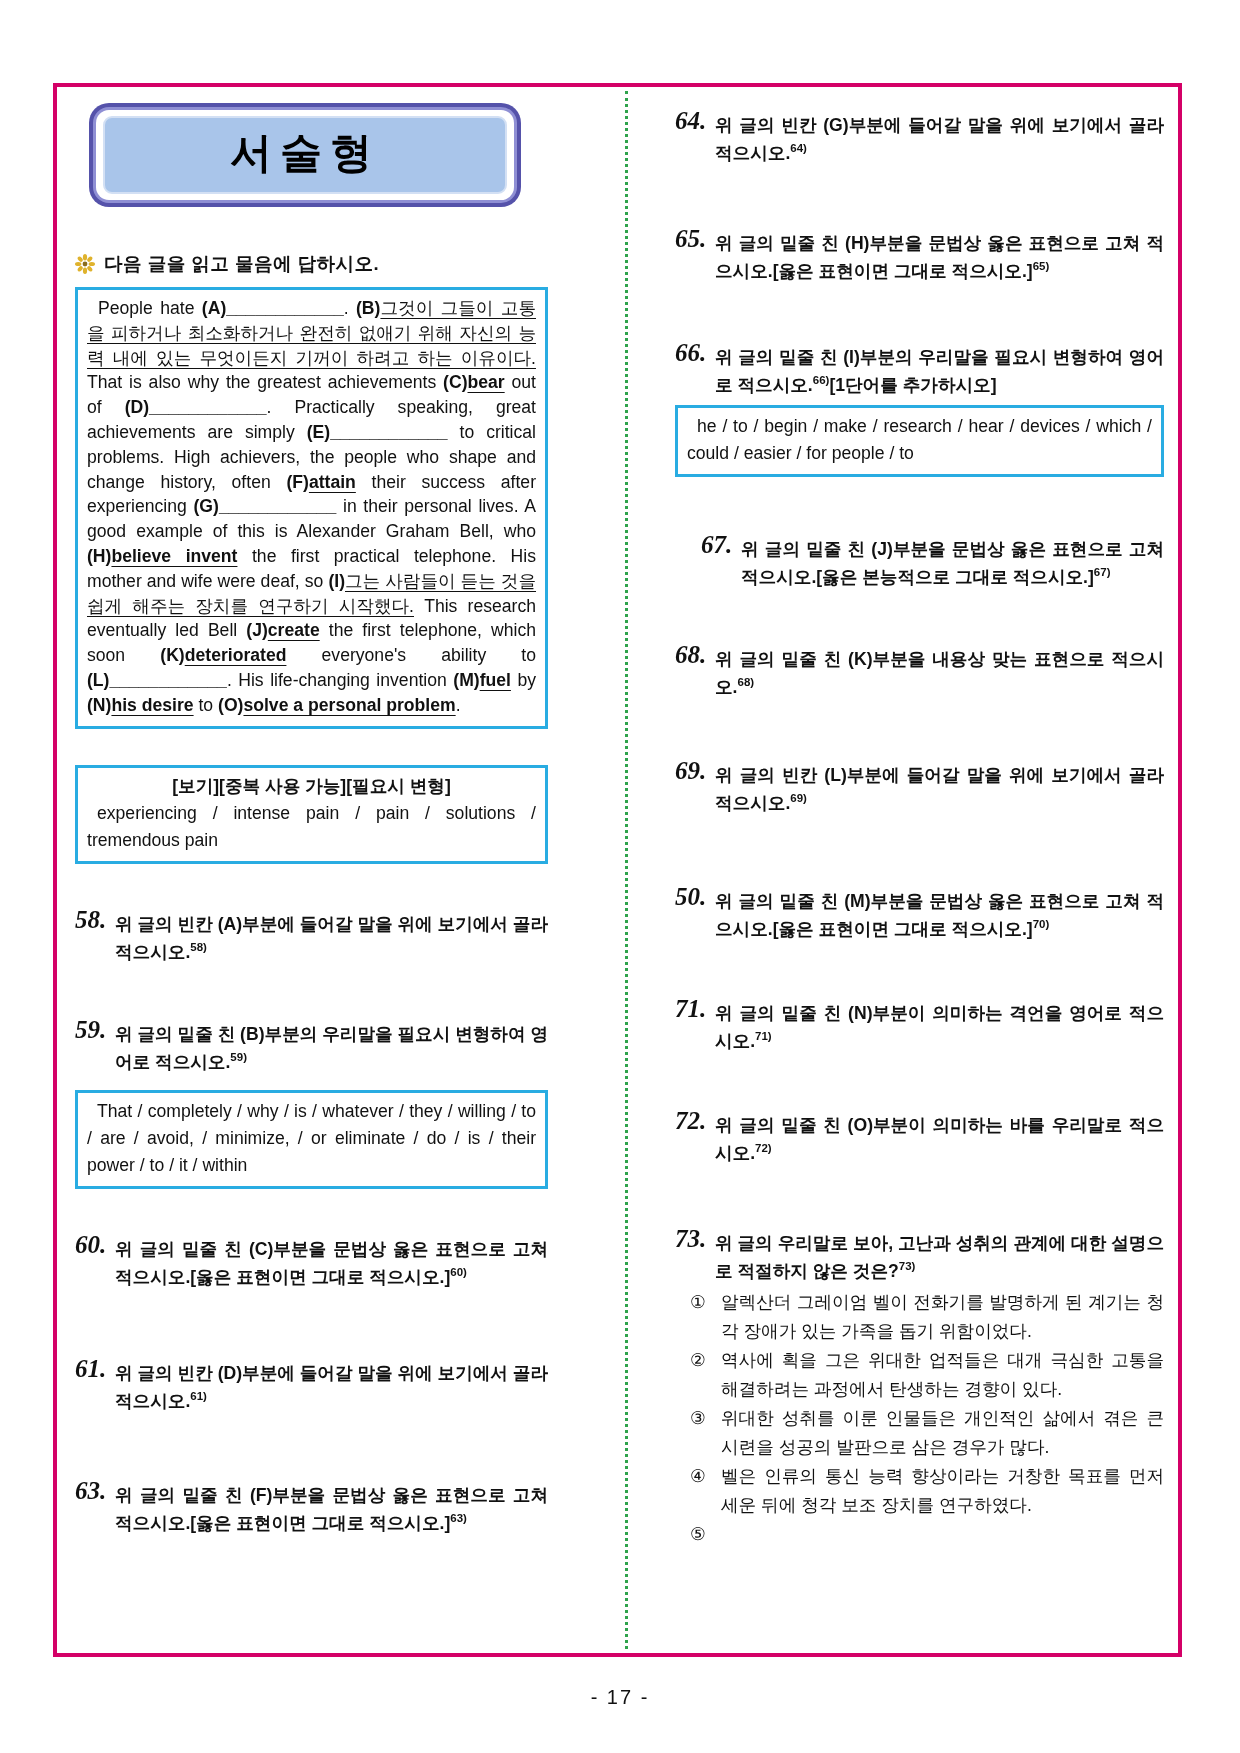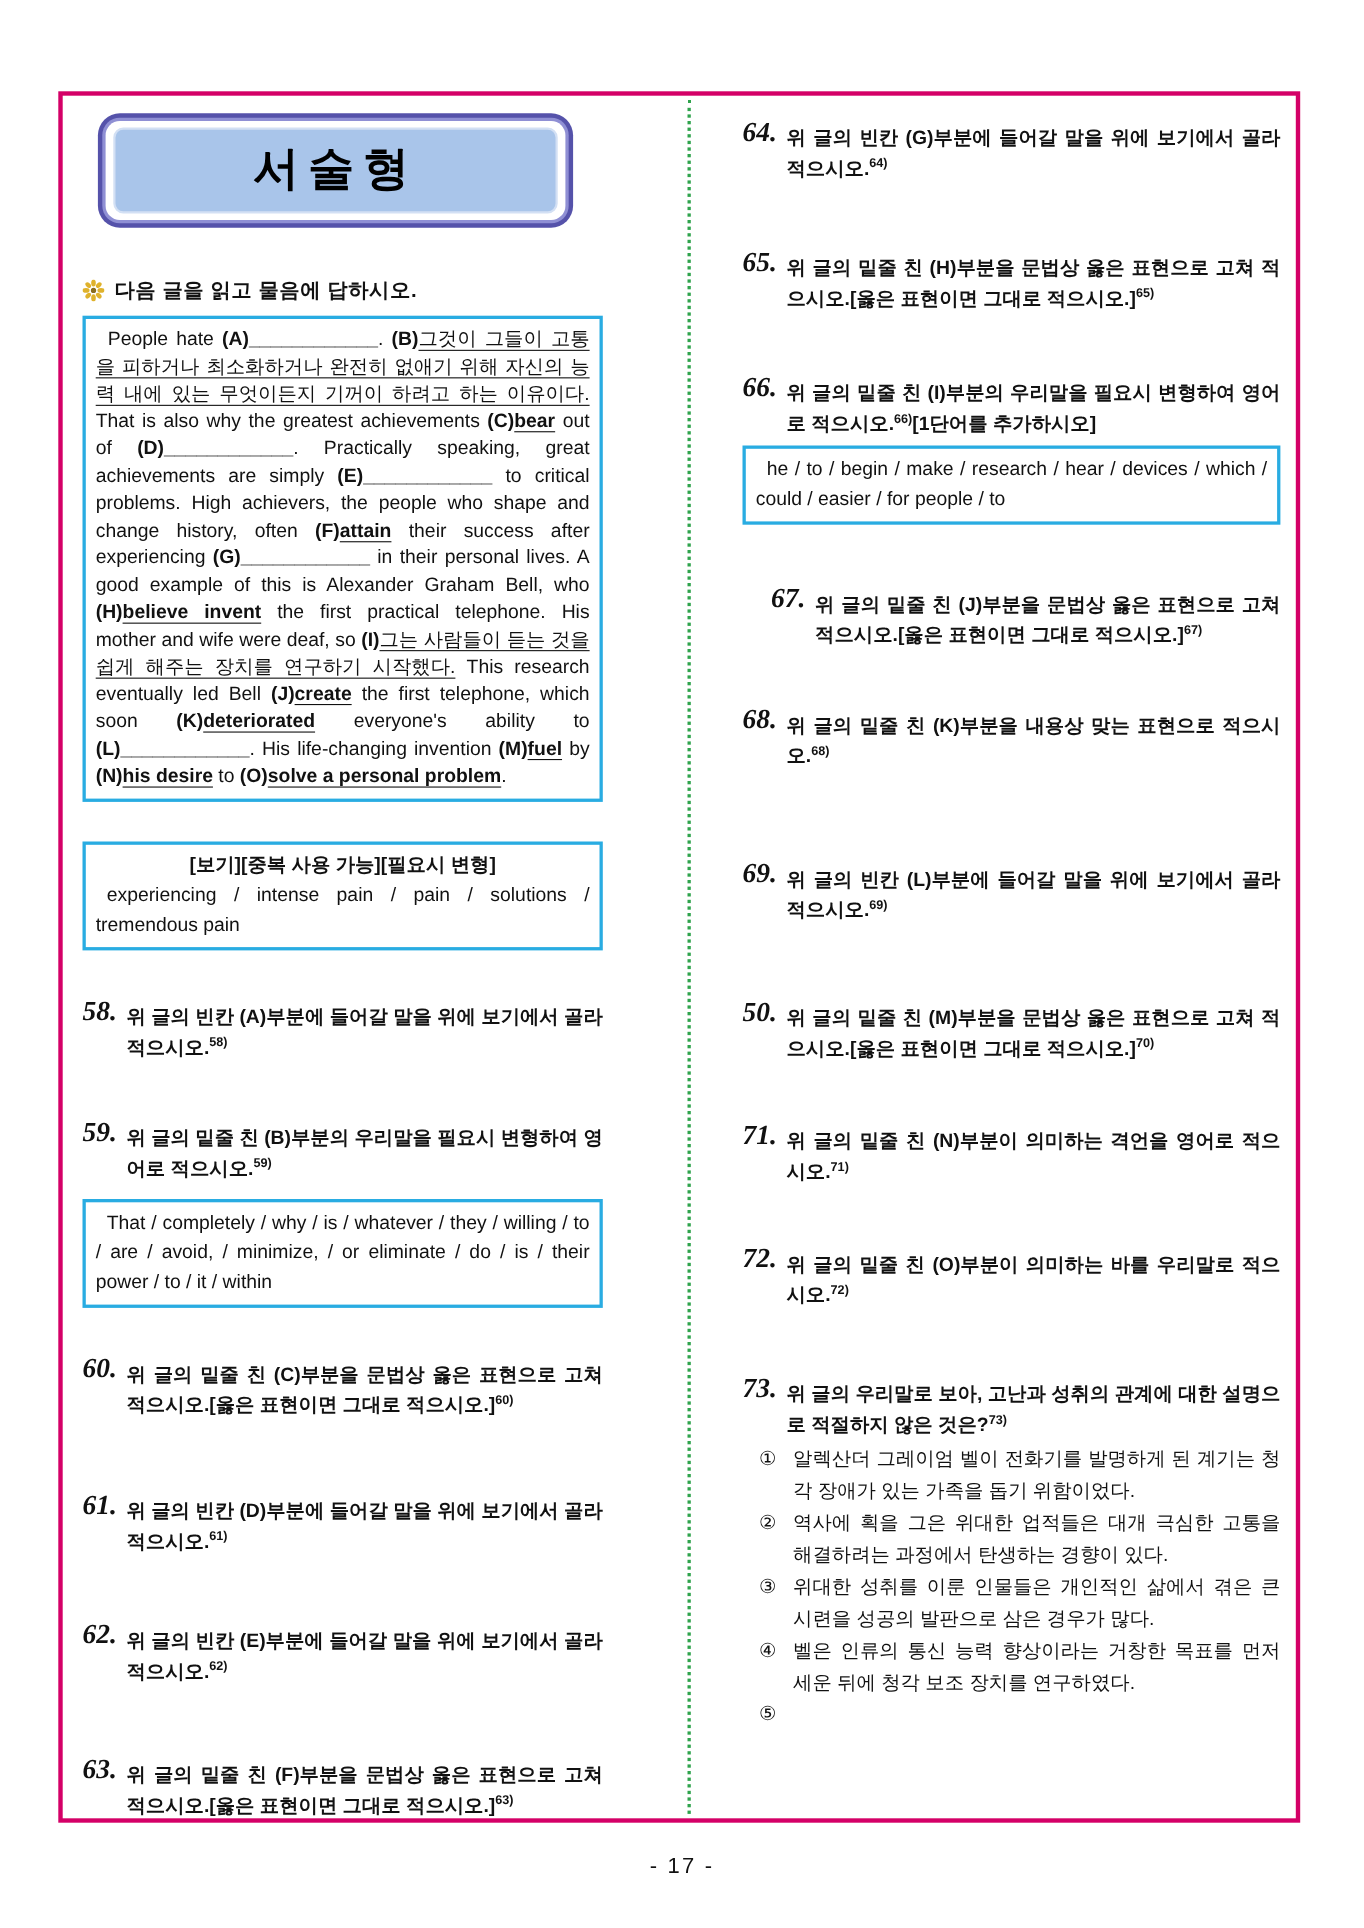--- a/index.html
+++ b/index.html
@@ -106,24 +106,20 @@
           <div class="cbox-body">That / completely / why / is / whatever / they / willing / to / are / avoid, / minimize, / or eliminate / do / is / their power / to / it / within</div>
         </div>
         <div class="q" style="margin-top: 46px;">
           <span class="q-num">60.</span>
           <div class="q-body"><span>위 글의 밑줄 친 (C)부분을 문법상 옳은 표현으로 고쳐 적으시오.[옳은 표현이면 그대로 적으시오.]</span><sup class="q-fn">60)</sup></div>
         </div>
         <div class="q" style="margin-top: 68px;">
           <span class="q-num">61.</span>
           <div class="q-body"><span>위 글의 빈칸 (D)부분에 들어갈 말을 위에 보기에서 골라 적으시오.</span><sup class="q-fn">61)</sup></div>
         </div>
-        <div class="q" style="margin-top: 62px;">
-          <span class="q-num">62.</span>
-          <div class="q-body"><span>위 글의 빈칸 (E)부분에 들어갈 말을 위에 보기에서 골라 적으시오.</span><sup class="q-fn">62)</sup></div>
-        </div>
         <div class="q" style="margin-top: 66px;">
           <span class="q-num">63.</span>
           <div class="q-body"><span>위 글의 밑줄 친 (F)부분을 문법상 옳은 표현으로 고쳐 적으시오.[옳은 표현이면 그대로 적으시오.]</span><sup class="q-fn">63)</sup></div>
         </div>
       </div>
   </div>
 
   <div class="divider"></div>
 
   <div class="col right">
@@ -138,27 +134,27 @@
         </div>
         <div class="q" style="margin-top: 58px;">
           <span class="q-num">66.</span>
           <div class="q-body"><span>위 글의 밑줄 친 (I)부분의 우리말을 필요시 변형하여 영어로 적으시오.</span><sup class="q-fn">66)</sup><span>[1단어를 추가하시오]</span></div>
         </div>
         <div class="cbox" style="margin-top: 6px;">
           <div class="cbox-body">he / to / begin / make / research / hear / devices / which / could / easier / for people / to</div>
         </div>
         <div class="q" style="margin-top: 58px; margin-left: 26px;">
           <span class="q-num">67.</span>
-          <div class="q-body"><span>위 글의 밑줄 친 (J)부분을 문법상 옳은 표현으로 고쳐 적으시오.[옳은 표현이면 그대로 적으시오.]</span><sup class="q-fn">67)</sup></div>
+          <div class="q-body"><span>위 글의 밑줄 친 (J)부분을 문법상 옳은 표현으로 고쳐 적으시오.[옳은 본능적으로 그대로 적으시오.]</span><sup class="q-fn">67)</sup></div>
         </div>
         <div class="q" style="margin-top: 54px;">
           <span class="q-num">68.</span>
           <div class="q-body"><span>위 글의 밑줄 친 (K)부분을 내용상 맞는 표현으로 적으시오.</span><sup class="q-fn">68)</sup></div>
         </div>
-        <div class="q" style="margin-top: 84px;">
+        <div class="q" style="margin-top: 60px;">
           <span class="q-num">69.</span>
           <div class="q-body"><span>위 글의 빈칸 (L)부분에 들어갈 말을 위에 보기에서 골라 적으시오.</span><sup class="q-fn">69)</sup></div>
         </div>
         <div class="q" style="margin-top: 70px;">
           <span class="q-num">50.</span>
           <div class="q-body"><span>위 글의 밑줄 친 (M)부분을 문법상 옳은 표현으로 고쳐 적으시오.[옳은 표현이면 그대로 적으시오.]</span><sup class="q-fn">70)</sup></div>
         </div>
         <div class="q" style="margin-top: 56px;">
           <span class="q-num">71.</span>
           <div class="q-body"><span>위 글의 밑줄 친 (N)부분이 의미하는 격언을 영어로 적으시오.</span><sup class="q-fn">71)</sup></div>

